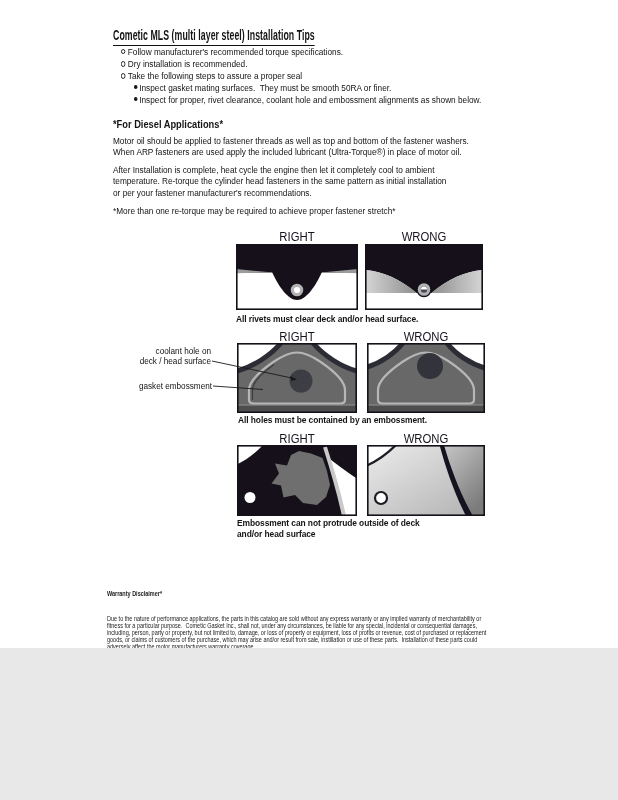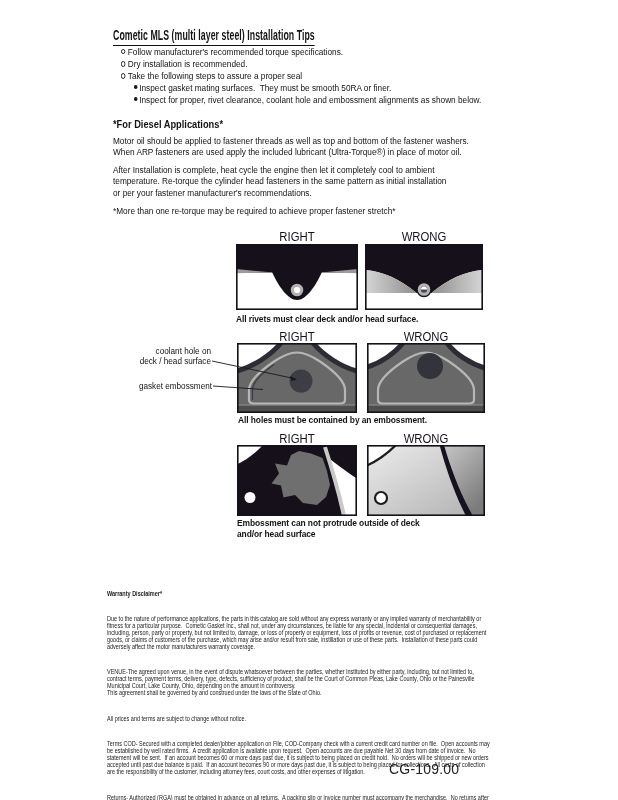--- a/index.html
+++ b/index.html
@@ -1,16 +1,16 @@
 <!DOCTYPE html>
 <html><head>
 <meta charset="utf-8">
 <style>
   html,body{margin:0;padding:0;background:#e8e8e8;}
-  .page{position:relative;width:618px;height:800px;background:#ffffff;overflow:hidden;
+  .page{position:relative;width:618px;height:648px;background:#ffffff;overflow:hidden;
         font-family:"Liberation Sans","DejaVu Sans",sans-serif;color:#141414;}
   .abs{position:absolute;}
   .cond{transform:scaleX(0.86);transform-origin:0 0;}
   .cond-c{transform:scaleX(0.86);} 
   .title{font-size:14.6px;font-weight:bold;display:inline-block;transform:scaleX(0.60);
          transform-origin:0 0;border-bottom:1.6px solid #101010;padding-bottom:1.5px;white-space:nowrap;letter-spacing:0.1px;}
   .body-text{font-size:9.6px;line-height:11.7px;white-space:pre-wrap;width:480px;}
   .bullet-row{display:flex;align-items:flex-start;height:12.05px;font-size:9.6px;line-height:11.8px;white-space:pre;}
   .marker-o{flex:0 0 auto;width:3.4px;height:3.4px;border:1px solid #1a1a1a;border-radius:50%;margin:3.6px 2.5px 0 0;}
   .marker-f{flex:0 0 auto;width:3.6px;height:3.6px;background:#1a1a1a;border-radius:50%;margin:3.6px 2.5px 0 0;}

